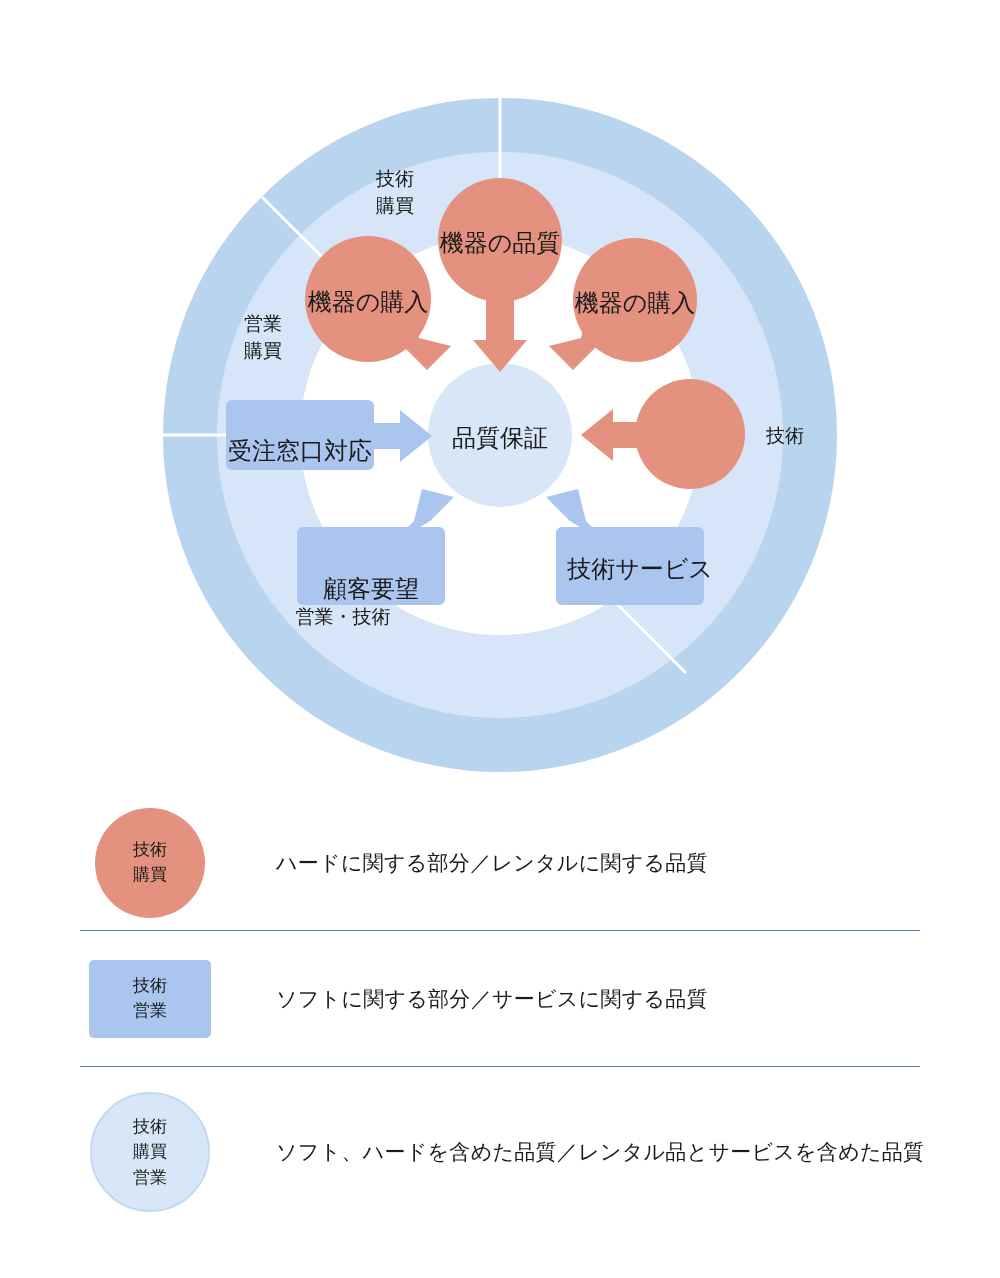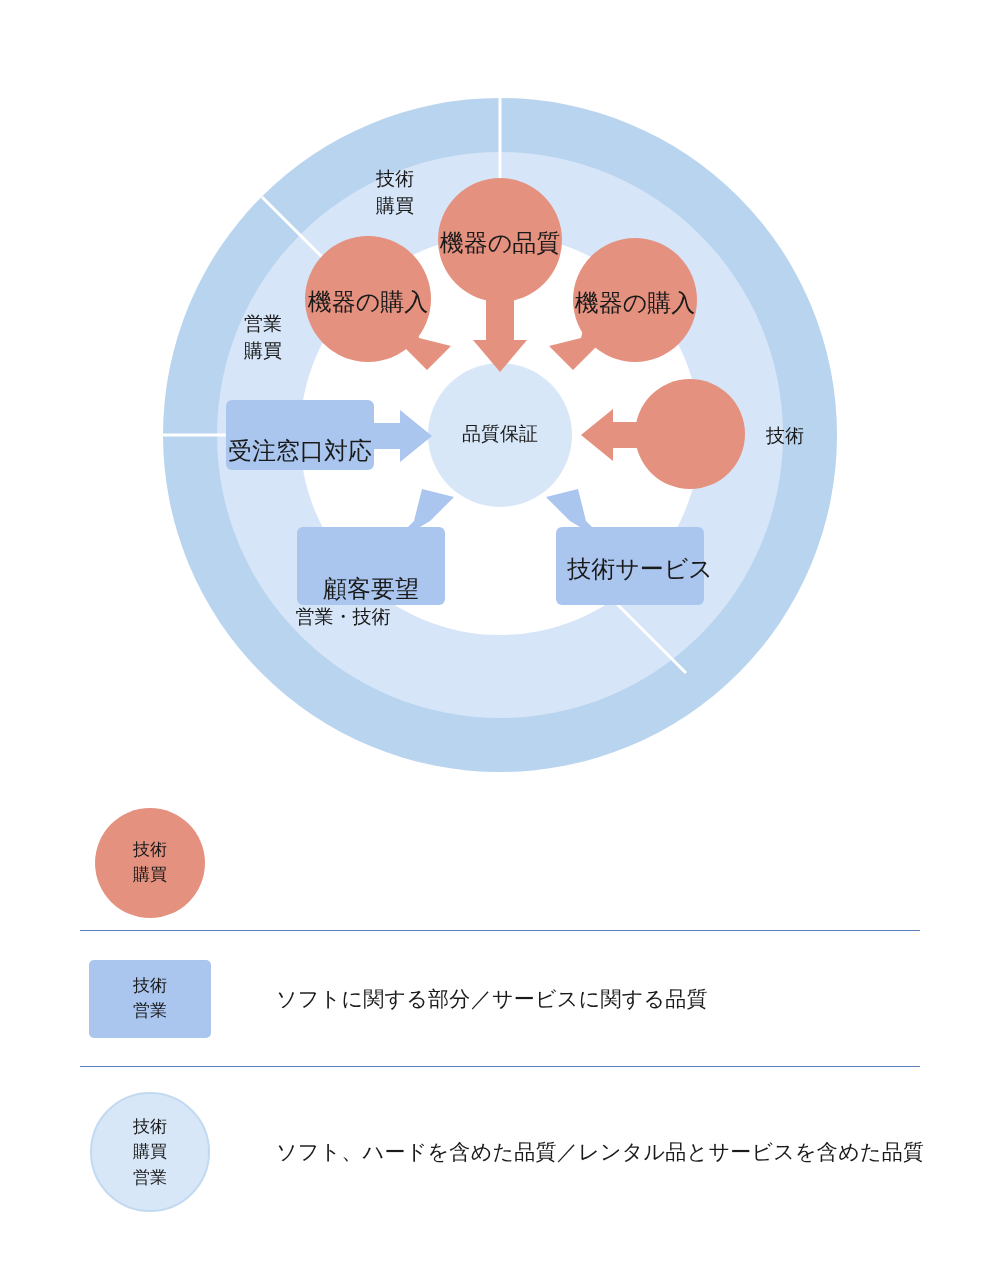--- a/index.html
+++ b/index.html
@@ -44,21 +44,21 @@
   
   .ring-lbl {
     font-size: 19px;
   }
 
   
   .node-lbl {
     font-size: 24px;
   }
   .center-lbl {
-    font-size: 19px;
+    font-size: 24px;
   }
 
   
   #legend {
     position: absolute;
     left: 0;
     top: 795px;
     width: 1000px;
   }
   .legend-row {
@@ -217,20 +217,21 @@
   <div class="lbl node-lbl" style="left:556px; top:552px; width:168px;">技術サービス</div>
 </div>
 
 <div id="legend">
 
   <div class="legend-row">
     <div class="legend-swatch">
       <div class="sw-circle-red">技術
 購買</div>
     </div>
+    <div class="legend-desc">ハードに関する部分／レンタルに関する品質</div>
   </div>
 
   <div class="legend-divider"></div>
 
   <div class="legend-row">
     <div class="legend-swatch">
       <div class="sw-rect-blue">技術
 営業</div>
     </div>
     <div class="legend-desc">ソフトに関する部分／サービスに関する品質</div>

